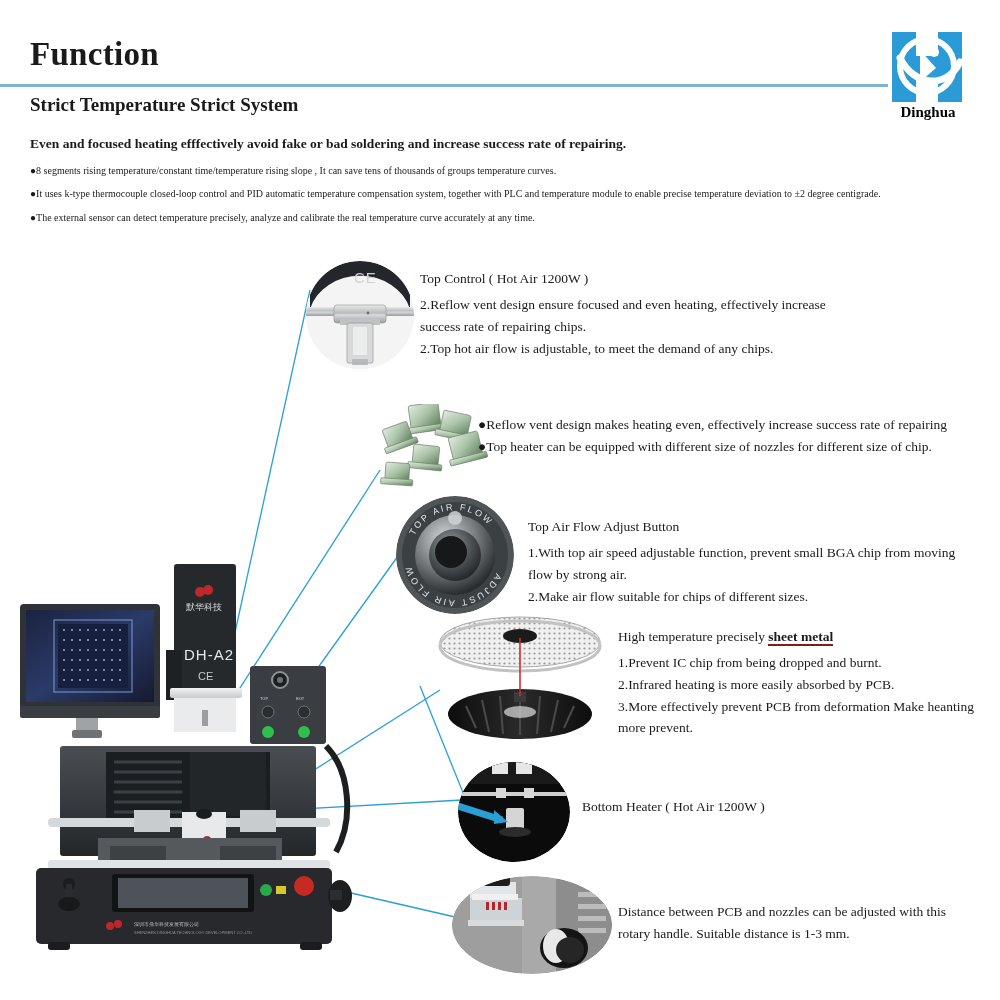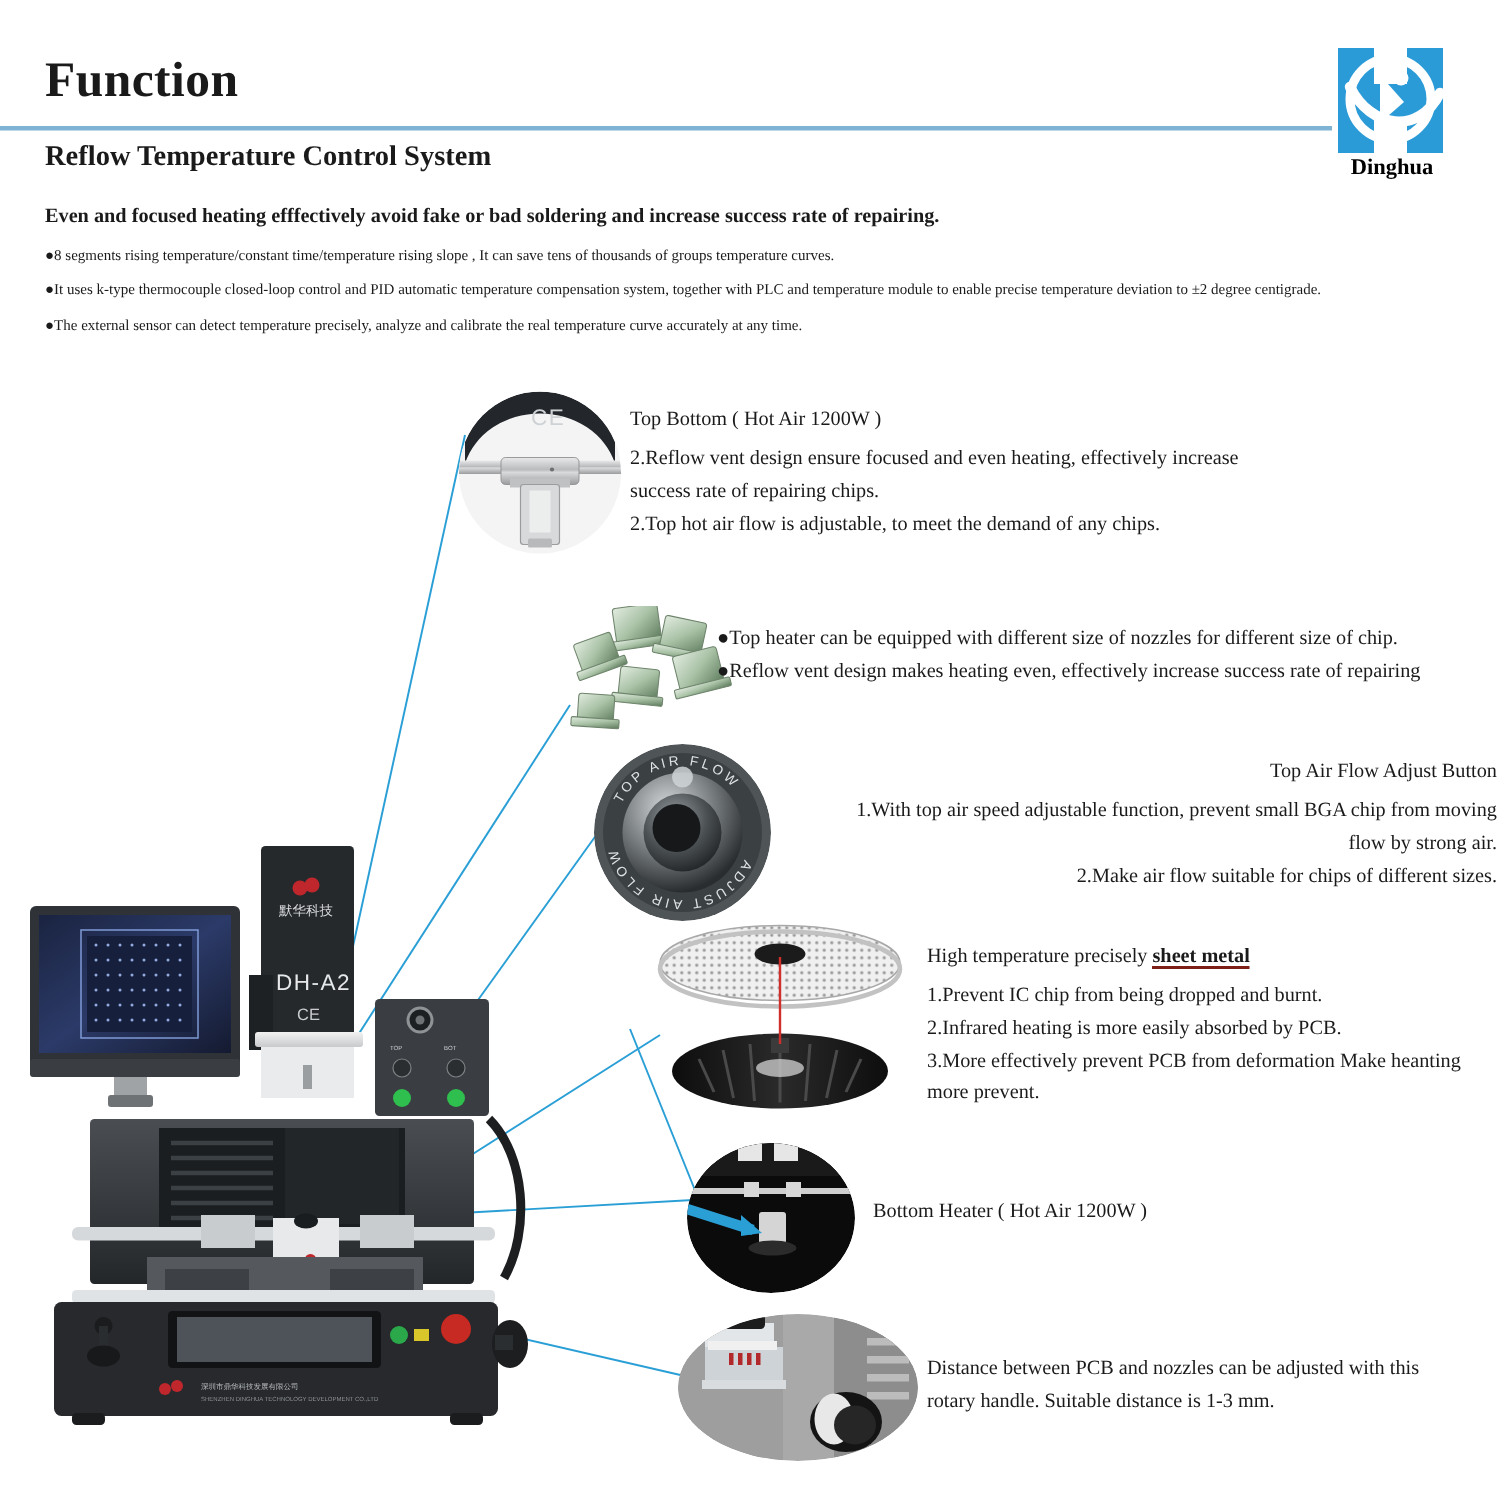--- a/index.html
+++ b/index.html
@@ -55,21 +55,21 @@
   
   .machine{position:absolute;left:14px;top:560px;width:350px;height:400px;}
 </style>
 </head>
 <body>
 
 <div class="page">
 
   <div class="title">Function</div>
   <div class="rule"></div>
-  <div class="subtitle">Reflow Temperature Control System</div>
+  <div class="subtitle">Strict Temperature Strict System</div>
 
   <div class="logo">
     <svg width="108" height="104" viewBox="0 0 108 104" aria-hidden="true">
       <rect x="18" y="4" width="24" height="70" fill="#2b9bd8"></rect>
       <rect x="64" y="4" width="24" height="70" fill="#2b9bd8"></rect>
       <rect x="18" y="28" width="70" height="22" fill="#2b9bd8"></rect>
       <circle cx="53" cy="38" r="27" fill="none" stroke="#ffffff" stroke-width="6"></circle>
       <path d="M26 30 C40 58 72 62 86 34" fill="none" stroke="#ffffff" stroke-width="7" stroke-linecap="round"></path>
       <path d="M46 22 L46 54 L62 40 Z" fill="#ffffff"></path>
       <circle cx="60" cy="24" r="5" fill="#ffffff"></circle>
@@ -124,21 +124,21 @@
         <rect x="34" y="58" width="40" height="6" fill="#bfc1c3"></rect>
         <rect x="41" y="62" width="26" height="40" rx="2" fill="#d7d9da" stroke="#9a9c9e" stroke-width="0.8"></rect>
         <rect x="47" y="66" width="14" height="28" fill="#eceded"></rect>
         <rect x="46" y="98" width="16" height="6" rx="1" fill="#b7b9bb"></rect>
         <circle cx="62" cy="52" r="1.4" fill="#6c6e70"></circle>
       </g>
     </svg>
   </div>
 
   <div class="block" style="left:420px;top:268px;width:560px;">
-    <div class="hd">Top Bottom ( Hot Air 1200W )</div>
+    <div class="hd">Top Control ( Hot Air 1200W )</div>
     <div class="ln">2.Reflow vent design ensure focused and even heating, effectively increase</div>
     <div class="ln">success rate of repairing chips.</div>
     <div class="ln">2.Top hot air flow is adjustable, to meet the demand of any chips.</div>
   </div>
 
   <div class="photo" style="left:378px;top:404px;width:112px;height:88px;">
     <svg width="112" height="88" viewBox="0 0 112 88">
       <defs>
         <linearGradient id="nz" x1="0" y1="0" x2="1" y2="1">
           <stop offset="0" stop-color="#e2ece0"></stop>
@@ -170,24 +170,24 @@
         <g transform="translate(8,58) rotate(4)">
             <rect x="0" y="0" width="24" height="18" rx="2"></rect>
             <rect x="-4" y="16" width="32" height="6" rx="1"></rect>
           </g>
       </g>
     </svg>
   </div>
 
   <div class="block" style="left:478px;top:414px;width:520px;">
     <div class="ln">
-      <span>●</span><span>Top heater can be equipped with different size of nozzles for different size  of chip.</span>
+      <span>●</span><span>Reflow vent design makes heating even, effectively increase  success rate of repairing</span>
     </div>
     <div class="ln">
-      <span>●</span><span>Reflow vent design makes heating even, effectively increase  success rate of repairing</span>
+      <span>●</span><span>Top heater can be equipped with different size of nozzles for different size  of chip.</span>
     </div>
   </div>
 
   <div class="photo circ" style="left:396px;top:496px;width:118px;height:118px;">
     <svg width="118" height="118" viewBox="0 0 118 118">
       <defs>
         <radialGradient id="kn" cx="40%" cy="32%" r="75%">
           <stop offset="0" stop-color="#9aa0a4"></stop>
             <stop offset="0.55" stop-color="#4b5053"></stop>
           <stop offset="1" stop-color="#1d2022"></stop>
@@ -208,21 +208,21 @@
       <circle cx="59" cy="22" r="7" fill="#cfd3d6" opacity="0.85"></circle>
       <text font-size="9" fill="#dfe2e4" font-family="Liberation Sans, sans-serif" letter-spacing="2.2">
         <textPath href="#arcTop" startOffset="14%">TOP AIR FLOW</textPath>
       </text>
       <text font-size="9" fill="#dfe2e4" font-family="Liberation Sans, sans-serif" letter-spacing="2.2">
         <textPath href="#arcBot" startOffset="13%">ADJUST AIR FLOW</textPath>
       </text>
     </svg>
   </div>
 
-  <div class="block" style="left:528px;top:503px;width:470px;text-align:right;">
+  <div class="block" style="left:528px;top:516px;width:470px;">
     <div class="hd">Top Air  Flow Adjust  Button</div>
     <div class="ln">1.With top air speed adjustable function, prevent small  BGA chip from moving</div>
     <div class="ln">flow by strong air.</div>
     <div class="ln">2.Make air flow suitable for chips of different sizes.</div>
   </div>
 
   <div class="photo" style="left:432px;top:616px;width:176px;height:124px;">
     <svg width="176" height="124" viewBox="0 0 176 124">
       <defs>
         <pattern id="perf" width="5" height="5" patternUnits="userSpaceOnUse">

